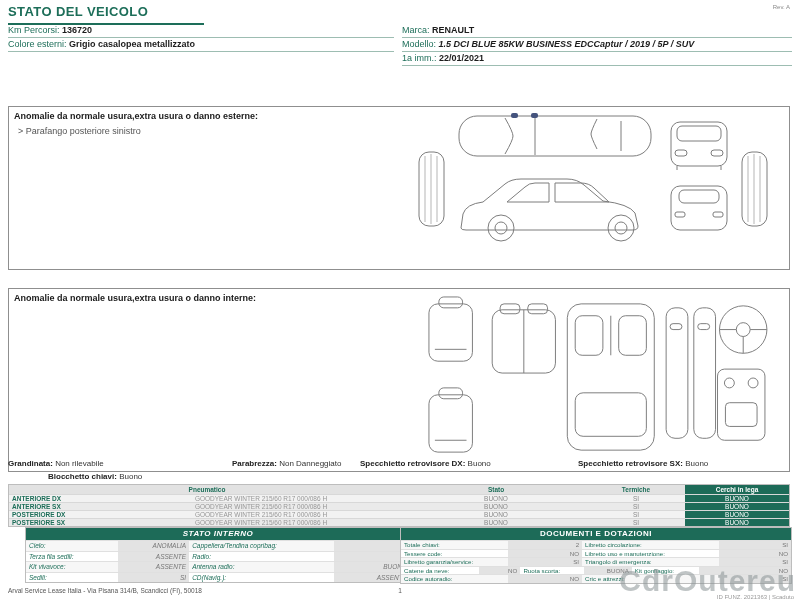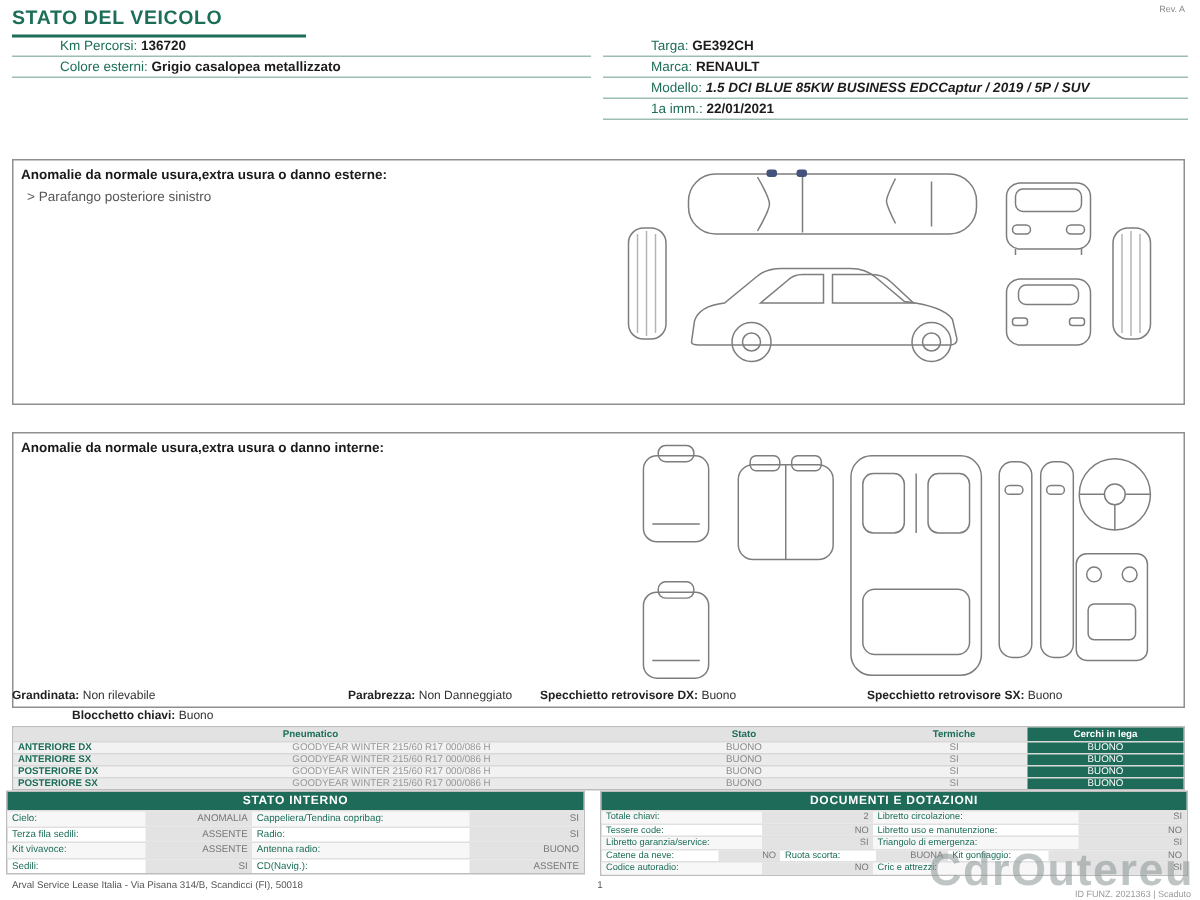--- a/index.html
+++ b/index.html
@@ -12,21 +12,21 @@
     color:#1d6e59; letter-spacing:.4px; border-bottom:2px solid #1d6e59;
     padding-bottom:4px; min-width:196px; }
   .rev { position:absolute; right:10px; top:4px; font-size:6px; color:#8a8a8a; }
 
   
   .fields { position:absolute; top:24px; }
   .fields.left  { left:8px;  width:386px; }
   .fields.right { left:402px; width:390px; }
   .field { border-bottom:1px solid #9dbdb2; padding:1px 0 2px; font-size:9px;
     line-height:10px; min-height:13px; }
-  .flabel { color:#1d6e59;margin-left:32px; }
+  .flabel { color:#1d6e59; }
   .fvalue { color:#1c1c1c; font-weight:bold; }
   .field.modello .fvalue { display:inline-block; width:286px; vertical-align:top;font-style:italic; }
 
   
   .box { position:absolute; left:8px; width:782px; border:1px solid #8f8f8f; background:#fff; }
   .box.ext { top:106px; height:164px; }
   .box.int { top:288px; height:184px; }
   .box-title { font-size:9px; font-weight:bold; color:#1a1a1a; padding:4px 5px 0 5px; }
   .box-item { font-size:9px; color:#555; padding:5px 0 0 9px; }
   .diagram { position:absolute; top:5px; right:18px; }
@@ -53,21 +53,21 @@
   .th.pneu { width:396px; text-align:center; }
   .th.stato, .tc.stato { width:182px; text-align:center; }
   .th.term,  .tc.term  { width:98px;  text-align:center; }
   .th.cerchi,.tc.cerchi{ width:104px; text-align:center; background:#1d6b58; color:#fff; }
   .tc.pos  { width:108px; color:#1d6e59; font-weight:bold; padding-left:3px; }
   .tc.desc { width:288px; color:#979797; text-align:center; }
   .tc.stato,.tc.term { color:#8a8a8a; }
 
   
   .tbl { position:absolute; top:527px; border:1px solid #bdbdbd; background:#fff; }
-  .tbl.si  { left:4px;   width:386px; }
+  .tbl.si  { left:25px;   width:386px;font-style:italic; }
   .tbl.doc { left:400px; width:392px; }
   .tbl-head { background:#1d6b58; color:#fff; font-weight:bold; font-size:8px;
     text-align:center; height:12px; line-height:12px; letter-spacing:.5px; }
   .p-row { display:flex; border-top:1px solid #e0e0e0; }
   .tbl.si  .p-row { height:10.5px; line-height:10.5px; font-size:6.5px; }
   .tbl.doc .p-row { height:8.6px;  line-height:8.6px;  font-size:6.2px; }
   .p-row:nth-child(even) { background:#f7f7f7; }
   .lbl { color:#1d6e59; padding-left:3px; overflow:hidden; white-space:nowrap; }
   .val { background:#e3e3e3; color:#777; text-align:right; padding-right:3px;
     overflow:hidden; white-space:nowrap; }
@@ -98,24 +98,20 @@
       <span class="fvalue">136720</span>
     </div>
     <div class="field">
       <span class="flabel">Colore esterni:</span>
       <span class="fvalue">Grigio casalopea metallizzato</span>
     </div>
   </div>
 
   <div class="fields right">
     <div class="field">
-      <span class="flabel">Targa:</span>
-      <span class="fvalue">GE392CH</span>
-    </div>
-    <div class="field">
       <span class="flabel">Marca:</span>
       <span class="fvalue">RENAULT</span>
     </div>
     <div class="field modello">
       <span class="flabel">Modello:</span>
       <span class="fvalue">1.5 DCI BLUE 85KW BUSINESS EDCCaptur / 2019 / 5P / SUV</span>
     </div>
     <div class="field">
       <span class="flabel">1a imm.:</span>
       <span class="fvalue">22/01/2021</span>

